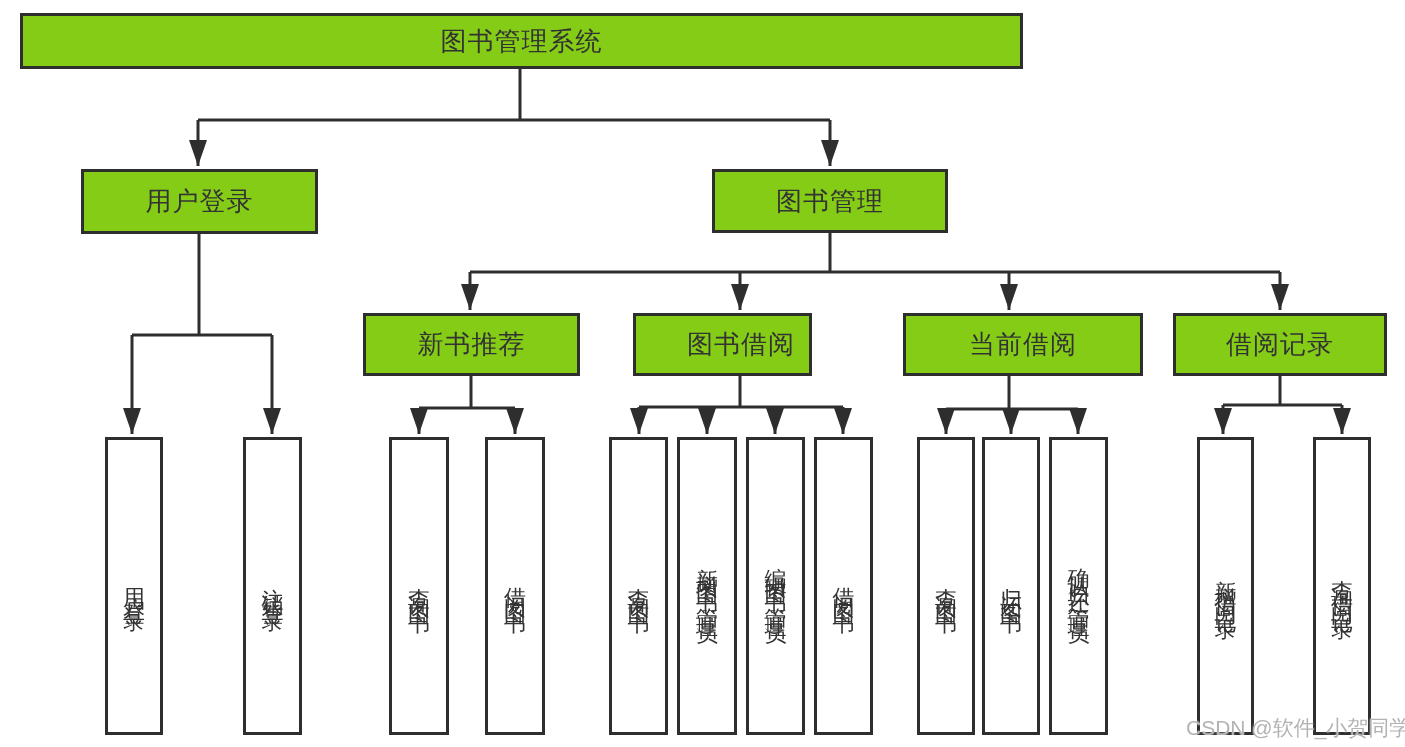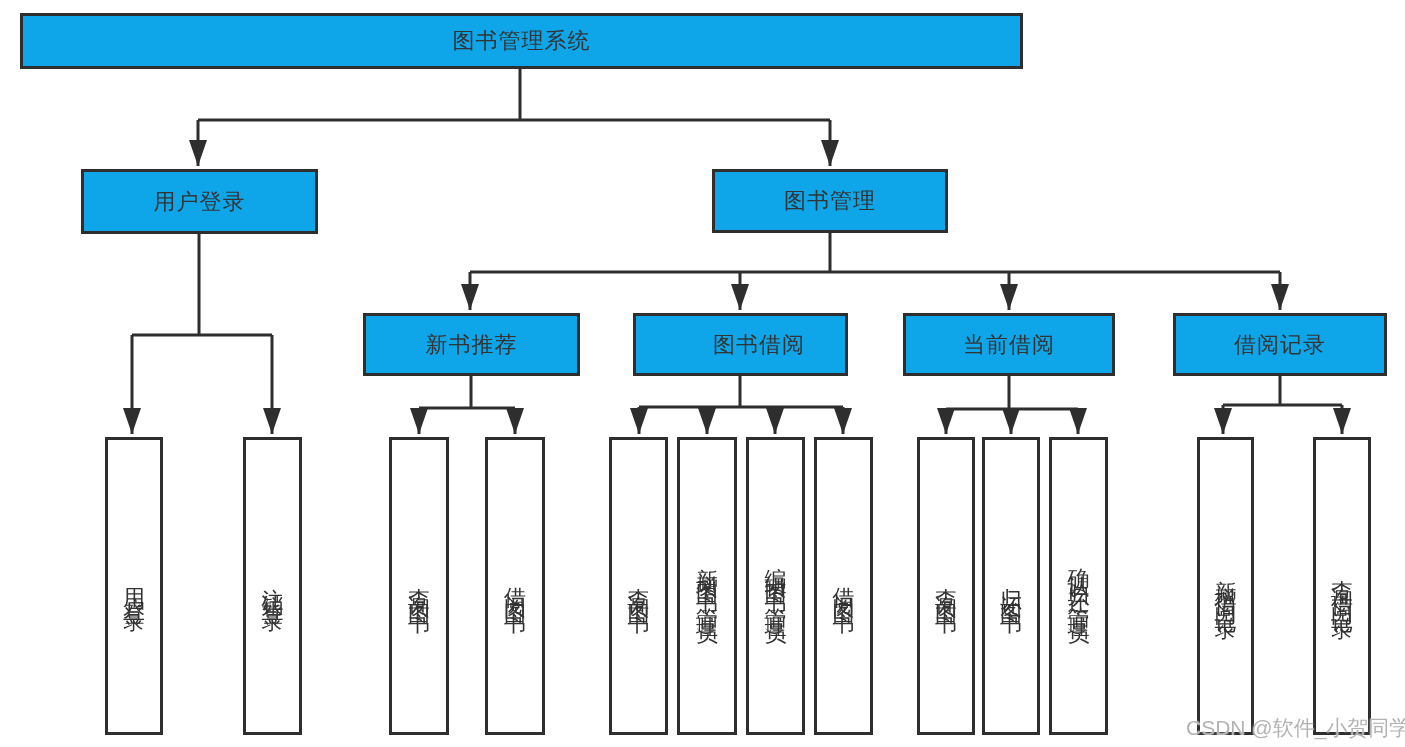--- a/index.html
+++ b/index.html
@@ -8,35 +8,35 @@
     position: relative;
     width: 1405px;
     height: 747px;
     background: #ffffff;
     overflow: hidden;
   }
   .node {
     position: absolute;
     box-sizing: border-box;
     border: 3px solid #2e2e2e;
-    background: #0ea5e9;
+    background: #84cc16;
     display: flex;
     align-items: center;
     justify-content: center;
     color: #333333;
-    font-size: 22px;
+    font-size: 26px;
     letter-spacing: 1px;
     z-index: 2;
   }
   .node.root  { left: 20px;  top: 13px;  width: 1003px; height: 56px; }
   .node.l2a   { left: 81px;  top: 169px; width: 237px;  height: 65px; }
   .node.l2b   { left: 712px; top: 169px; width: 236px;  height: 64px; }
   .node.l3a   { left: 363px; top: 313px; width: 217px;  height: 63px; }
-  .node.l3b   { left: 633px; top: 313px; width: 215px;  height: 63px; padding-left: 37px; }
-  .node.l3c   { left: 903px; top: 313px; width: 212px;  height: 63px; }
+  .node.l3b   { left: 633px; top: 313px; width: 179px;  height: 63px; padding-left: 37px; }
+  .node.l3c   { left: 903px; top: 313px; width: 240px;  height: 63px; }
   .node.l3d   { left: 1173px;top: 313px; width: 214px;  height: 63px; }
   .leaf {
     position: absolute;
     box-sizing: border-box;
     border: 3px solid #2e2e2e;
     background: #ffffff;
     top: 437px;
     height: 298px;
     display: flex;
     align-items: center;

